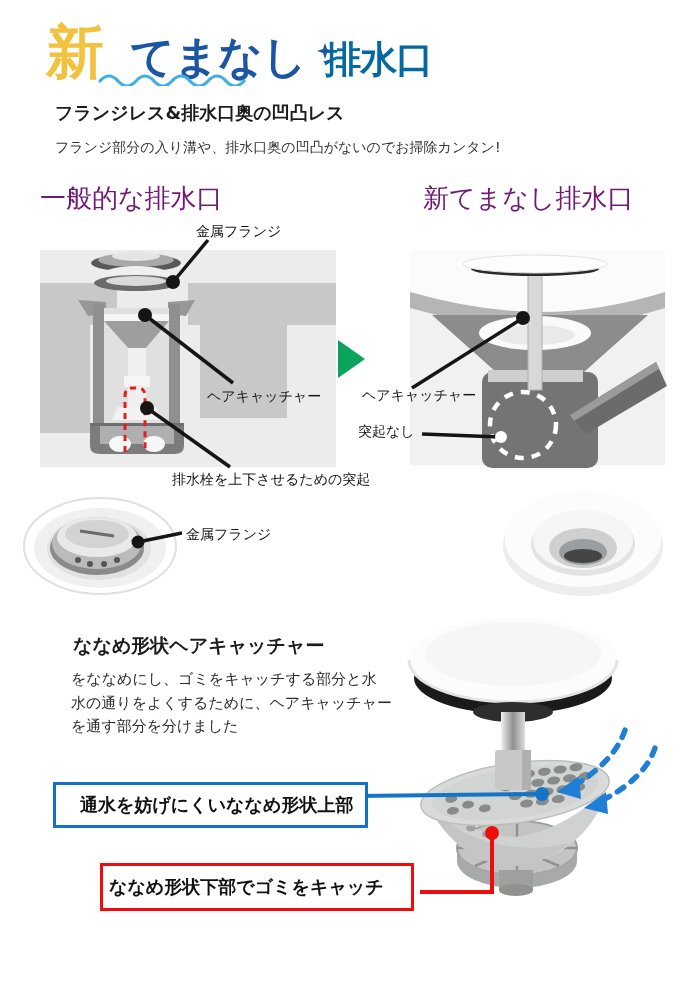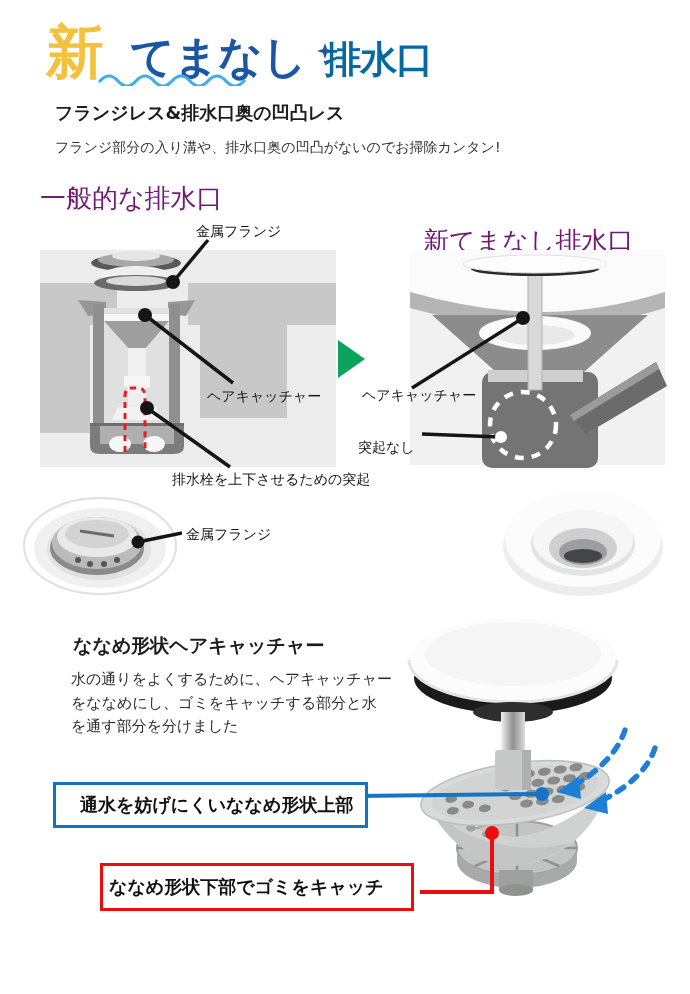--- a/index.html
+++ b/index.html
@@ -43,21 +43,21 @@
 <svg class="abs" style="left:98px;top:70px;" width="150" height="16" viewBox="0 0 150 16">
   <path d="M2,11 Q11,1 20,11 T38,11 T56,11 T74,11 T92,11 T110,11 T128,11 T146,11" fill="none" stroke="#3FB0E4" stroke-width="3.2" stroke-linecap="round"></path>
 </svg>
 <svg class="abs" style="left:317px;top:43px;" width="16" height="16" viewBox="0 0 16 16">
   <path d="M8,0 L10,6 L16,8 L10,10 L8,16 L6,10 L0,8 L6,6 Z" fill="#1B56A3"></path>
 </svg>
 
 <div class="abs h1">フランジレス&amp;排水口奥の凹凸レス</div>
 <div class="abs desc1">フランジ部分の入り溝や、排水口奥の凹凸がないのでお掃除カンタン!</div>
 <div class="abs col-label" style="left:40px;top:181px;">一般的な排水口</div>
-<div class="abs col-label" style="left:423px;top:181px;margin-top:43px;">新てまなし排水口</div>
+<div class="abs col-label" style="left:423px;top:181px;">新てまなし排水口</div>
 
 <svg class="abs" style="left:40px;top:220px;" width="300" height="275" viewBox="0 0 300 275">
   <rect x="0" y="30" width="296" height="217" fill="#ECECEC"></rect>
 
   <rect x="0" y="63" width="77" height="42" fill="#C8C8C8"></rect>
   <rect x="148" y="63" width="148" height="42" fill="#C8C8C8"></rect>
   <rect x="0" y="105" width="50" height="108" fill="#C8C8C8"></rect>
   <rect x="160" y="105" width="87" height="93" fill="#C8C8C8"></rect>
 
   <polygon points="38,80 66,82 66,94 48,96" fill="#979797"></polygon>
@@ -126,21 +126,21 @@
 
   <circle cx="163" cy="205" r="33" fill="none" stroke="#FFFFFF" stroke-width="4.5" stroke-dasharray="9,8"></circle>
 
   <line x1="163" y1="98" x2="52" y2="168" stroke="#151515" stroke-width="3.5"></line>
   <circle cx="163" cy="98" r="7" fill="#151515"></circle>
   <line x1="62" y1="214" x2="140" y2="217" stroke="#151515" stroke-width="3.5"></line>
   <circle cx="141" cy="217" r="6" fill="#FFFFFF"></circle>
 </svg>
 
 <div class="abs callout-label" style="left:362px;top:387px;">ヘアキャッチャー</div>
-<div class="abs callout-label" style="left:358px;top:439px;">突起なし</div>
+<div class="abs callout-label" style="left:358px;top:423px;">突起なし</div>
 
 <svg class="abs" style="left:22px;top:494px;" width="160" height="102" viewBox="0 0 160 102">
   <ellipse cx="78" cy="52" rx="76" ry="48" fill="#FFFFFF" stroke="#E0E0E0" stroke-width="2"></ellipse>
   <ellipse cx="78" cy="54" rx="66" ry="40" fill="#F0F0F0"></ellipse>
   <ellipse cx="77" cy="55" rx="52" ry="31" fill="#E1E1E1"></ellipse>
   <ellipse cx="75" cy="54" rx="47" ry="27" fill="#8A8A8A"></ellipse>
   <ellipse cx="75" cy="49" rx="45" ry="26" fill="#BBBBBB"></ellipse>
   <ellipse cx="75" cy="43" rx="40" ry="20" fill="#E9E9E9"></ellipse>
   <ellipse cx="75" cy="40" rx="32" ry="14" fill="#D3D3D3"></ellipse>
   <line x1="58" y1="37" x2="92" y2="42" stroke="#6A6A6A" stroke-width="3"></line>
@@ -158,22 +158,22 @@
   <ellipse cx="85" cy="53" rx="78" ry="48" fill="#FCFCFC"></ellipse>
   <ellipse cx="85" cy="58" rx="52" ry="32" fill="#E3E3E3"></ellipse>
   <ellipse cx="85" cy="54" rx="50" ry="30" fill="#F6F6F6"></ellipse>
   <ellipse cx="85" cy="62" rx="34" ry="20" fill="#CFCFCF"></ellipse>
   <ellipse cx="85" cy="66" rx="24" ry="13" fill="#9A9EA1"></ellipse>
   <ellipse cx="85" cy="70" rx="19" ry="7" fill="#454545"></ellipse>
 </svg>
 
 <div class="abs h2">ななめ形状ヘアキャッチャー</div>
 <div class="abs body2">
+  <div>をななめにし、ゴミをキャッチする部分と水</div>
   <div>水の通りをよくするために、ヘアキャッチャー</div>
-  <div>をななめにし、ゴミをキャッチする部分と水</div>
   <div>を通す部分を分けました</div>
 </div>
 
 <svg class="abs" style="left:395px;top:608px;" width="295" height="382" viewBox="0 0 295 382">
 
   <ellipse cx="118" cy="70" rx="99" ry="36" fill="#1A1A1A"></ellipse>
   <ellipse cx="118" cy="52" rx="104" ry="42" fill="#FCFCFC"></ellipse>
   <path d="M14,52 A104,42 0 0 0 222,52" fill="none" stroke="#E3E3E3" stroke-width="3"></path>
   <ellipse cx="118" cy="46" rx="88" ry="32" fill="#F6F6F6"></ellipse>
 

